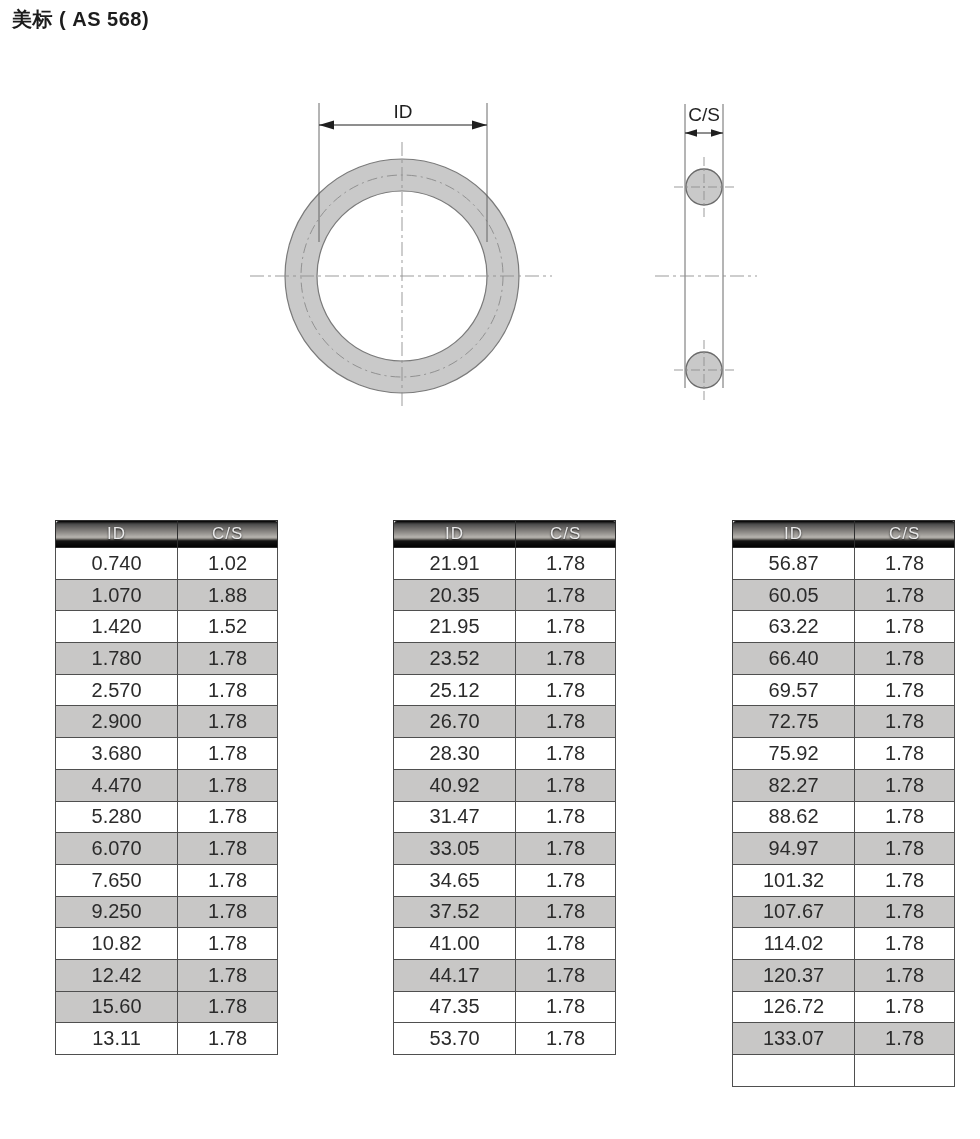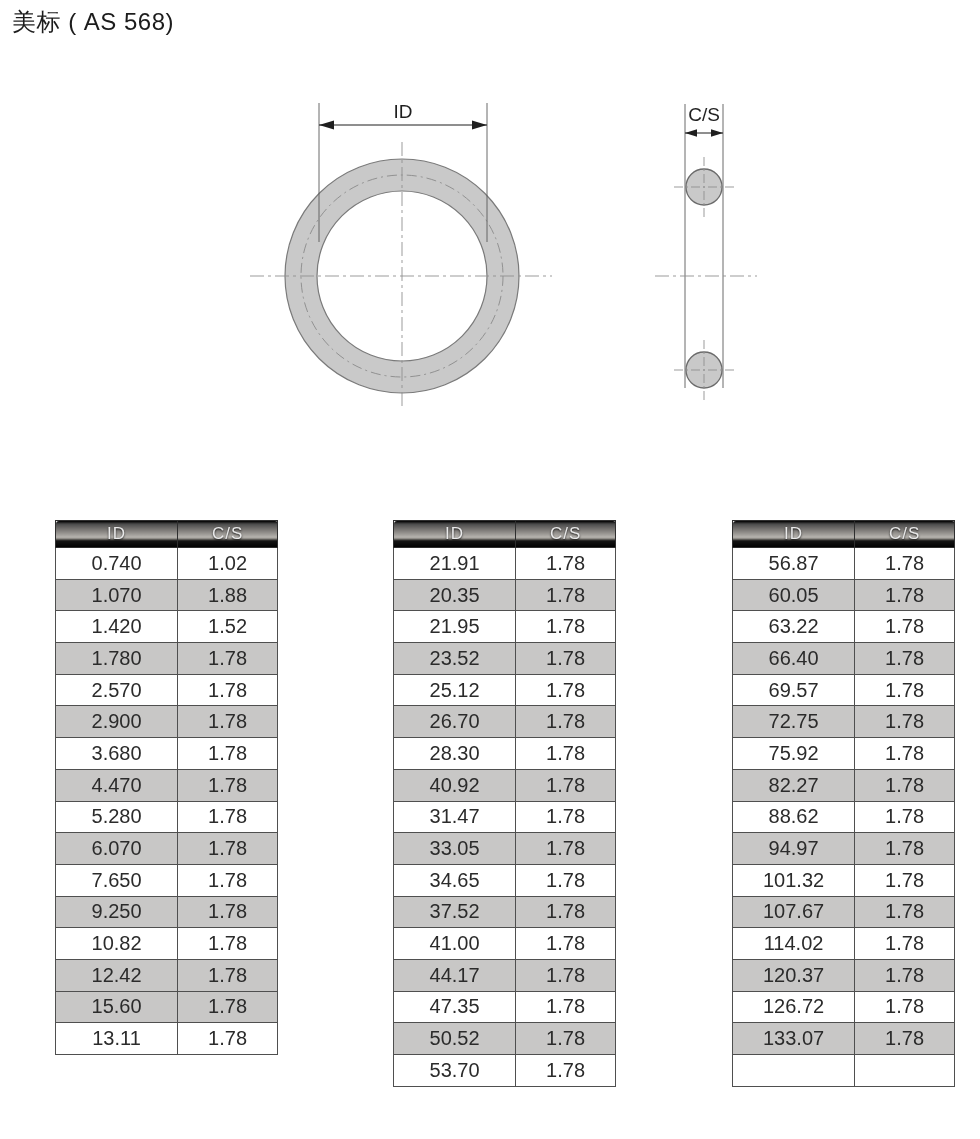--- a/index.html
+++ b/index.html
@@ -13,21 +13,21 @@
     --header-text: #e9e9e9;
     --cell-text: #2b2b2b;
     --title-text: #1c1c1c;
   }
   * { box-sizing: border-box; }
   body { margin: 0; background: #fff; font-family: "Liberation Sans", "DejaVu Sans", sans-serif; }
   .page { position: relative; width: 980px; height: 1139px; background: #fff; overflow: hidden; }
 
   .title {
     position: absolute; left: 12px; top: 6px;
-    font-size: 24px; font-weight: 400; color: var(--title-text);
+    font-size: 20px; font-weight: 700; color: var(--title-text);
     letter-spacing: 0.5px;
   }
 
   svg.diagram { position: absolute; left: 230px; top: 85px; }
 
   .ring-body  { fill: var(--ring-fill); stroke: var(--outline); stroke-width: 1.2; }
   .ring-hole  { fill: #ffffff; stroke: var(--outline); stroke-width: 1.2; }
   .cs-dot     { fill: var(--ring-fill); stroke: #6b6b6b; stroke-width: 1.3; }
   .centerline { stroke: var(--centerline); stroke-width: 0.9; fill: none; stroke-dasharray: 14 4 3 4; }
   .crosshair  { stroke: var(--centerline); stroke-width: 0.9; fill: none; stroke-dasharray: 9 3 2 3; }
@@ -254,24 +254,20 @@
           <td>1.78</td>
         </tr>
         <tr class="alt">
           <td>44.17</td>
           <td>1.78</td>
         </tr>
         <tr>
           <td>47.35</td>
           <td>1.78</td>
         </tr>
-        <tr class="alt">
-          <td>50.52</td>
-          <td>1.78</td>
-        </tr>
         <tr>
           <td>53.70</td>
           <td>1.78</td>
         </tr>
       </tbody>
   </table>
 
   <table class="size-table t2">
     <colgroup>
         <col class="c-id">

